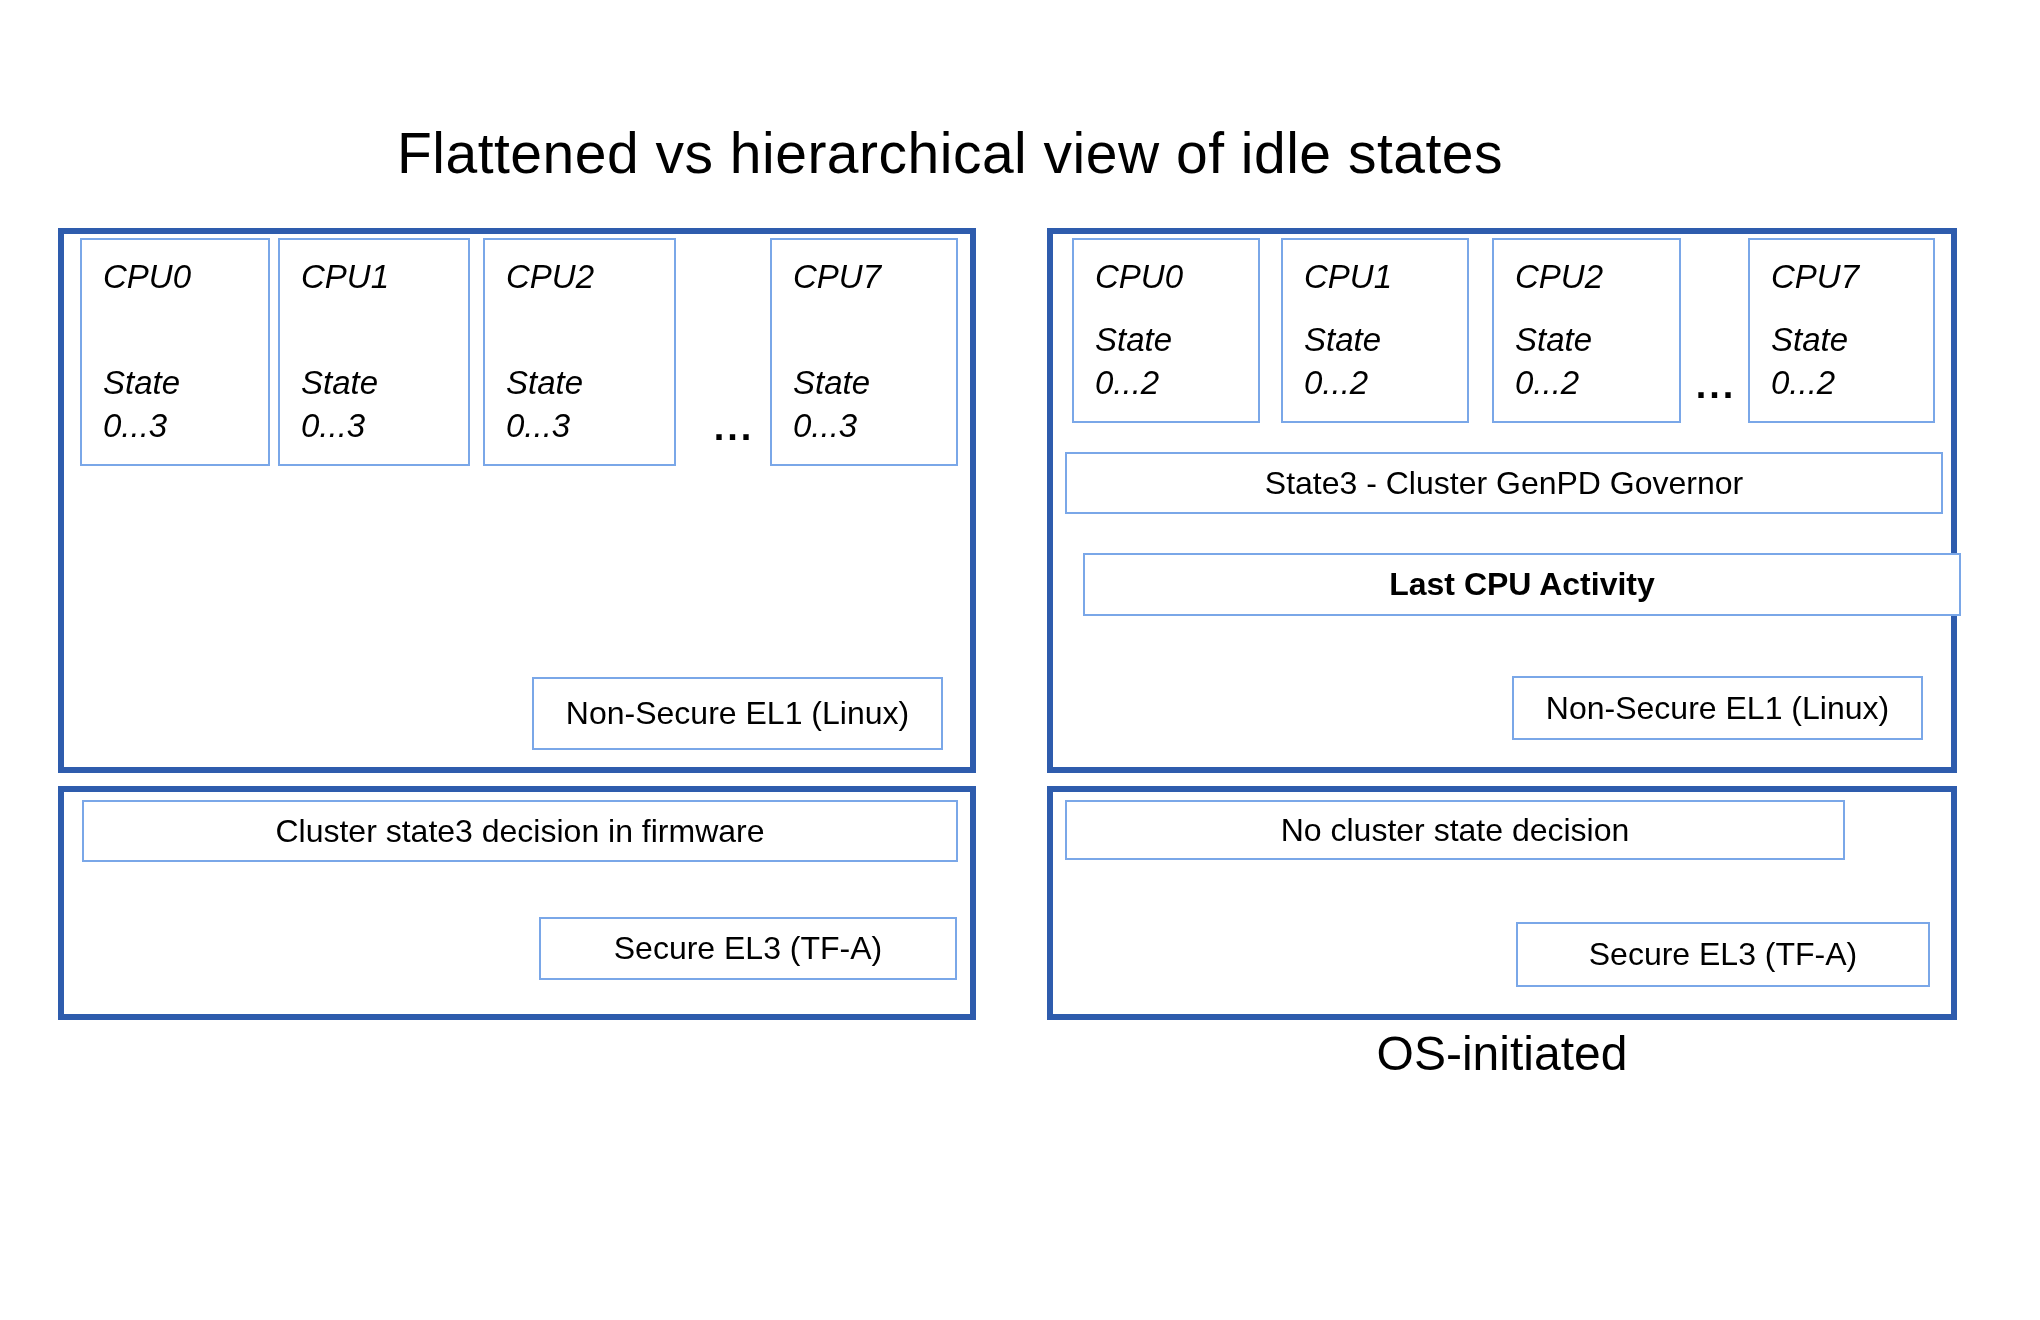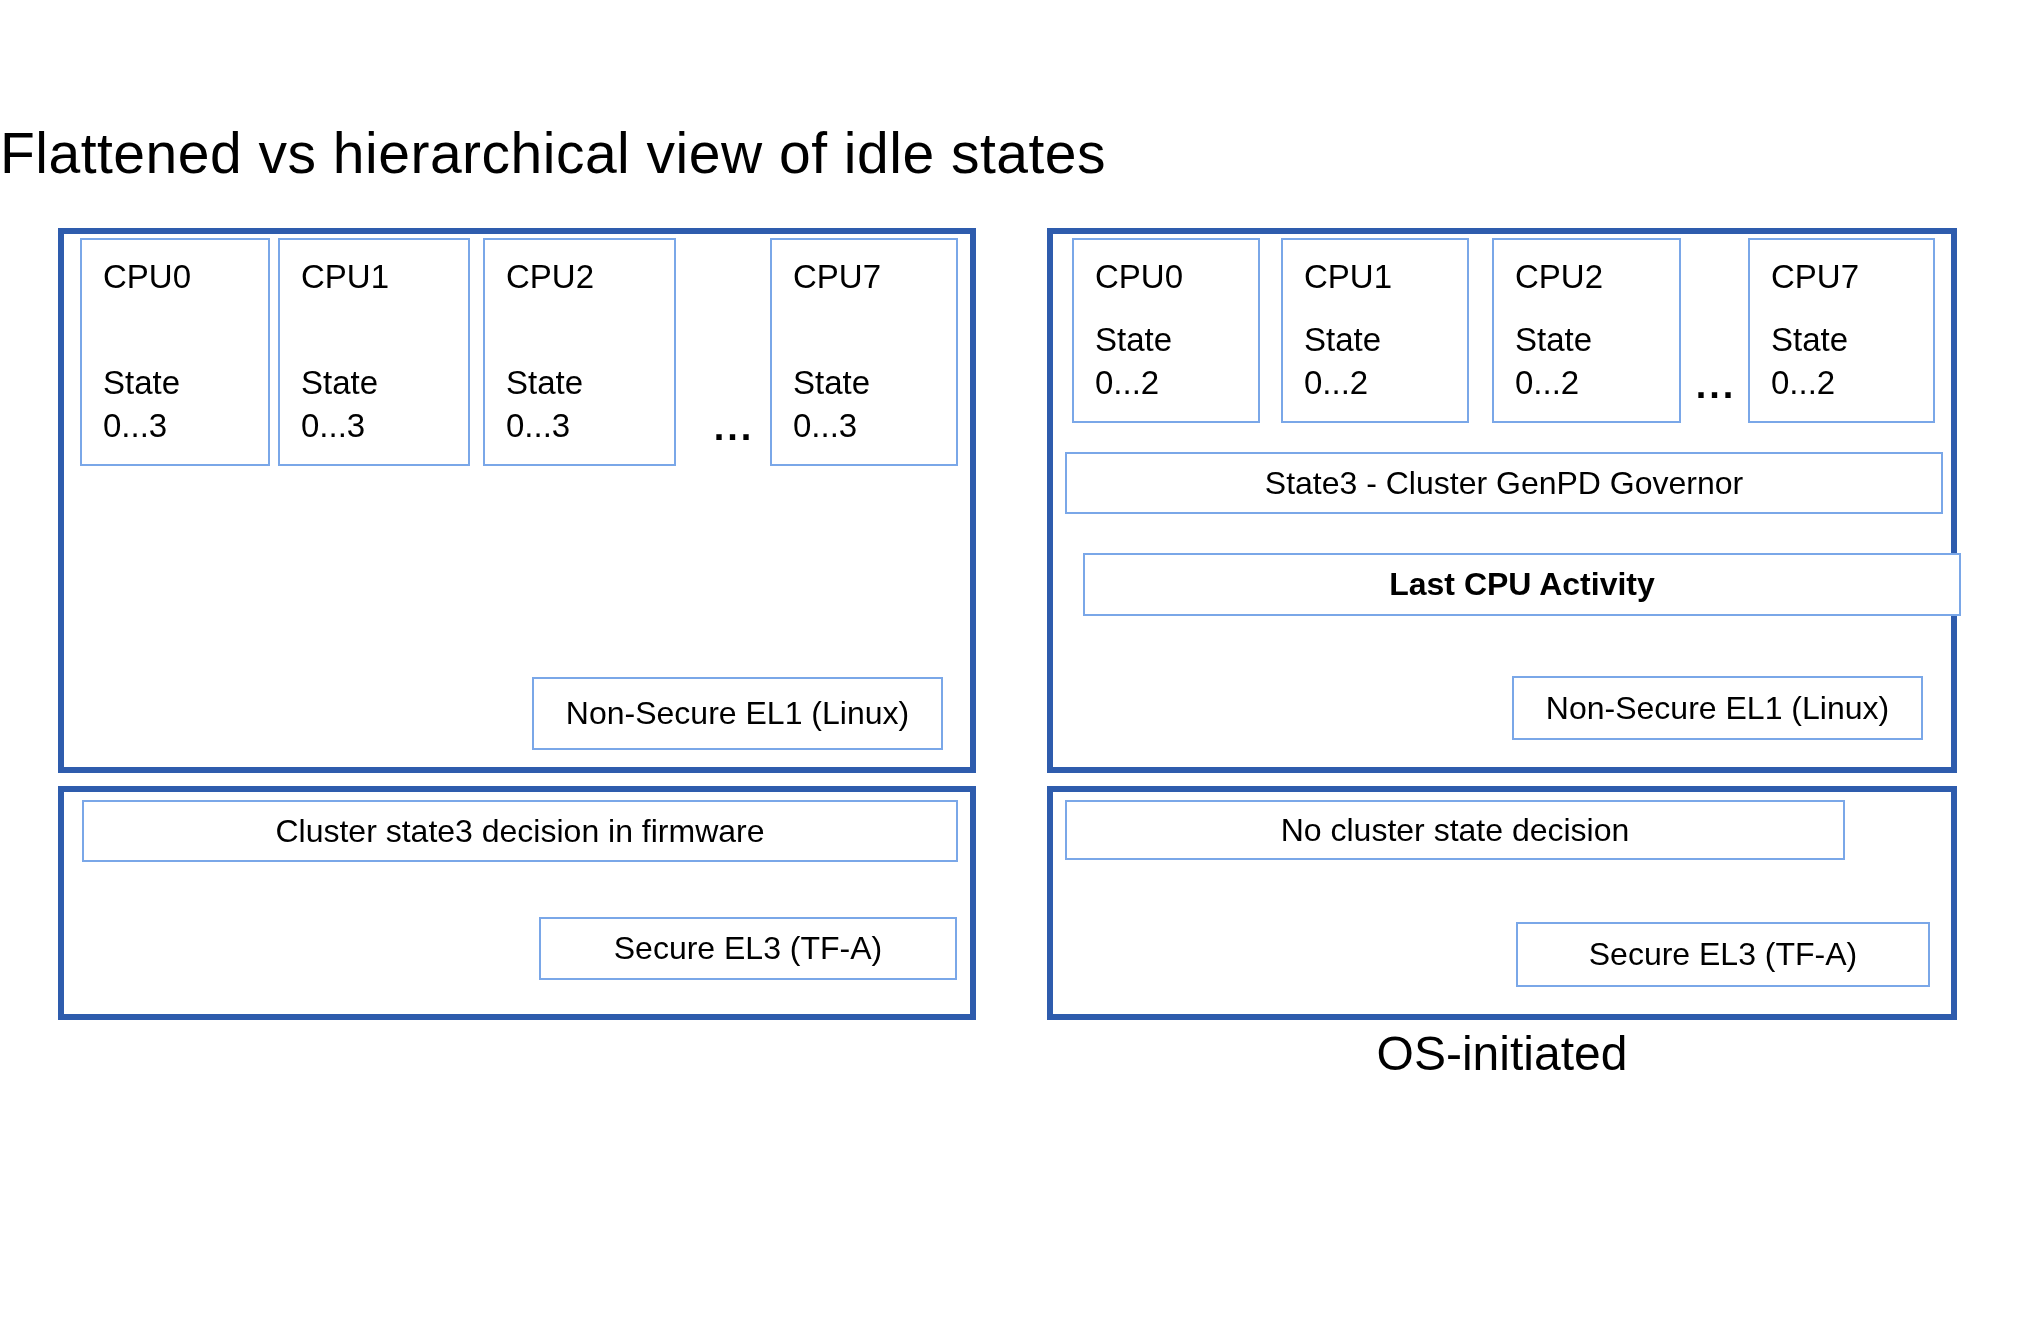--- a/index.html
+++ b/index.html
@@ -14,20 +14,21 @@
     background: #ffffff;
     font-family: "Liberation Sans", sans-serif;
     color: #000000;
     overflow: hidden;
   }
   .title {
     position: absolute;
     left: 0;
     top: 120px;
     width: 1900px;
+    text-align: center;
     font-size: 57px;
     letter-spacing: 0.5px;
   }
   .panel {
     position: absolute;
     border: 6px solid #2e5cad;
     box-sizing: border-box;
     background: #ffffff;
   }
   .lt { left: 58px;   top: 228px; width: 918px; height: 545px; }
@@ -42,20 +43,21 @@
     background: #ffffff;
   }
   .cpu {
     top: 4px;
     display: flex;
     flex-direction: column;
     justify-content: space-between;
     padding: 15px 6px 16px 21px;
     font-size: 33px;
     line-height: 1.32;
+    font-style: italic;
   }
   .lt .cpu { height: 228px; }
   .rt .cpu { height: 185px; }
   .l-c0 { left: 16px;  width: 190px; }
   .l-c1 { left: 214px; width: 192px; }
   .l-c2 { left: 419px; width: 193px; }
   .l-c7 { left: 706px; width: 188px; }
   .r-c0 { left: 19px;  width: 188px; }
   .r-c1 { left: 228px; width: 188px; }
   .r-c2 { left: 439px; width: 189px; }

